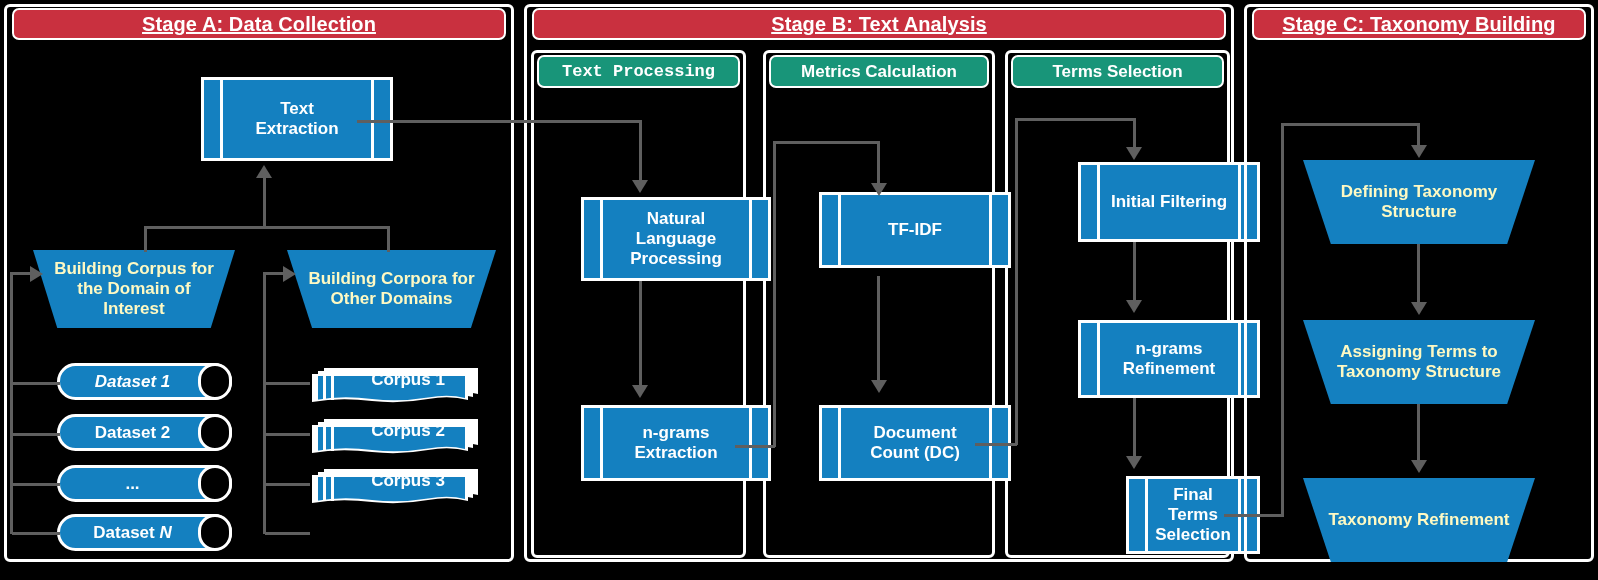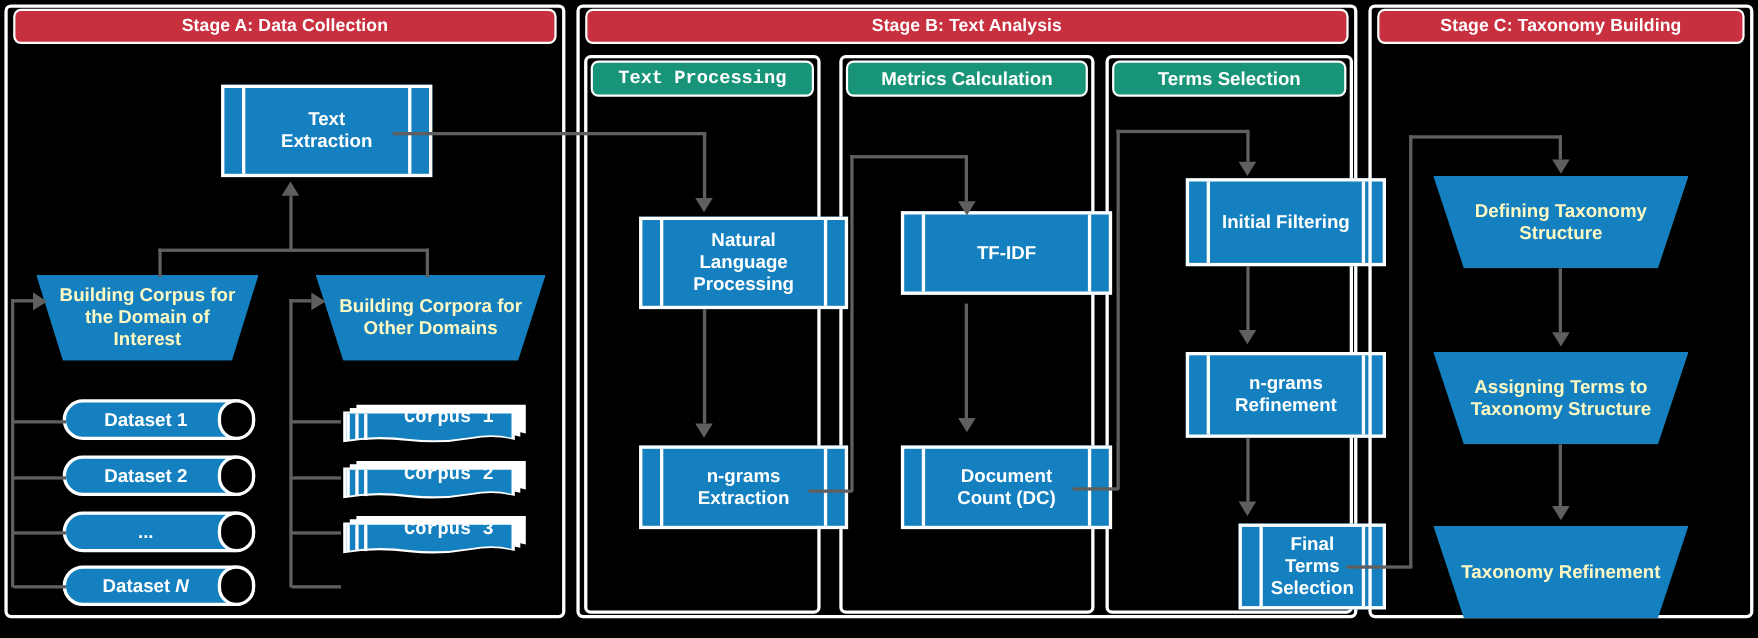--- a/index.html
+++ b/index.html
@@ -8,22 +8,22 @@
   #root{position:relative;width:1598px;height:580px;background:#000;}
 
   
   .panel{position:absolute;border:3px solid #ffffff;border-radius:6px;
          background:transparent;box-sizing:border-box;}
   .subpanel{position:absolute;border:3px solid #ffffff;border-radius:6px;
             background:transparent;box-sizing:border-box;}
 
   .stage-title{position:absolute;background:#c9303f;border:2px solid #ffffff;
                border-radius:7px;box-sizing:border-box;color:#fff;
-               font-weight:bold;font-size:16px;display:flex;align-items:center;
-               justify-content:center;letter-spacing:.1px;}
+               font-weight:bold;font-size:20px;display:flex;align-items:center;
+               justify-content:center;letter-spacing:.1px;text-decoration:underline;}
   .sub-title{position:absolute;background:#189579;border:2px solid #ffffff;
              border-radius:7px;box-sizing:border-box;color:#fff;
              font-weight:bold;font-size:17px;display:flex;align-items:center;
              justify-content:center;}
 
   
   .node{position:absolute;box-sizing:border-box;}
   .pproc{background:#1480c0;border:3px solid #ffffff;box-sizing:border-box;
          width:100%;height:100%;position:relative;display:flex;
          align-items:center;justify-content:center;margin-left:36px;}
@@ -50,21 +50,21 @@
        border:3px solid #ffffff;border-radius:999px;box-sizing:border-box;
        display:flex;align-items:center;justify-content:center;position:relative;}
   .cyl .cap{position:absolute;right:-3px;top:-3px;bottom:-3px;width:34px;
        border:3px solid #ffffff;border-radius:999px;box-sizing:border-box;
        background:#000;}
   .cyl .lbl{color:#fff;font-weight:bold;font-size:17px;position:relative;
        z-index:3;padding-right:24px;white-space:nowrap;}
   .cyl .lbl i{font-style:italic;}
 
   
-  .mdoc{position:absolute;box-sizing:border-box;font-family:Liberation Mono, monospace;}
+  .mdoc{position:absolute;box-sizing:border-box;}
   .mdoc svg{position:absolute;left:0;top:0;}
   .mdoc .lbl{position:absolute;left:0;right:0;top:0;bottom:8px;
        display:flex;align-items:center;justify-content:center;
        color:#fff;font-weight:bold;font-size:17px;z-index:5;
        padding-left:26px;white-space:nowrap;}
 
   
   .conn{position:absolute;background:#5f5f5f;}
   .h{height:3px;}
   .v{width:3px;}
@@ -99,21 +99,21 @@
     </div>
   </div>
 
   <div class="manual" style="left:287px;top:250px;width:209px;height:78px;">
     <div class="shape">
       <span class="lbl">Building Corpora for
 Other Domains</span>
     </div>
   </div>
 
-  <div class="cyl" style="left:57px;top:363px;width:175px;height:37px;">
+  <div class="cyl" style="left:57px;top:363px;width:175px;height:37px;font-style:italic;">
     <div class="shape">
       <span class="lbl">Dataset 1</span>
       <span class="cap"></span>
     </div>
   </div>
   <div class="cyl" style="left:57px;top:414px;width:175px;height:37px;">
     <div class="shape">
       <span class="lbl">Dataset 2</span>
       <span class="cap"></span>
     </div>

